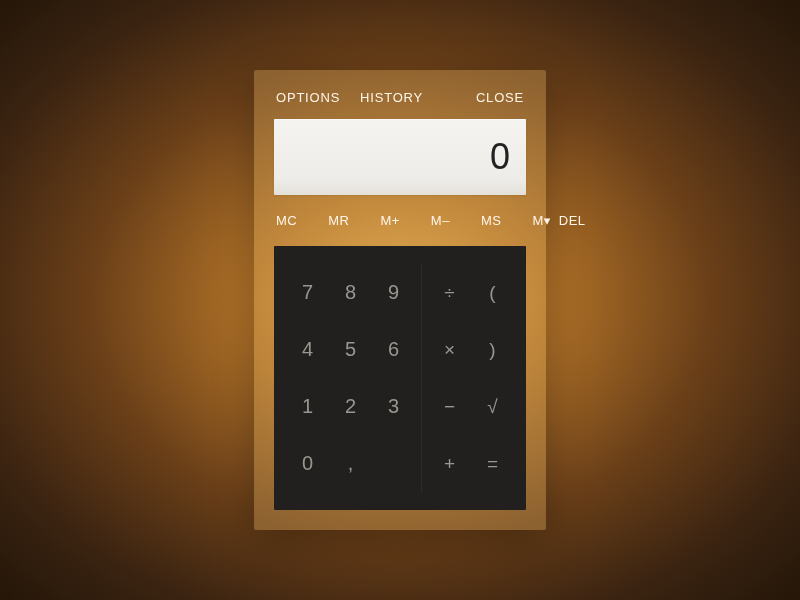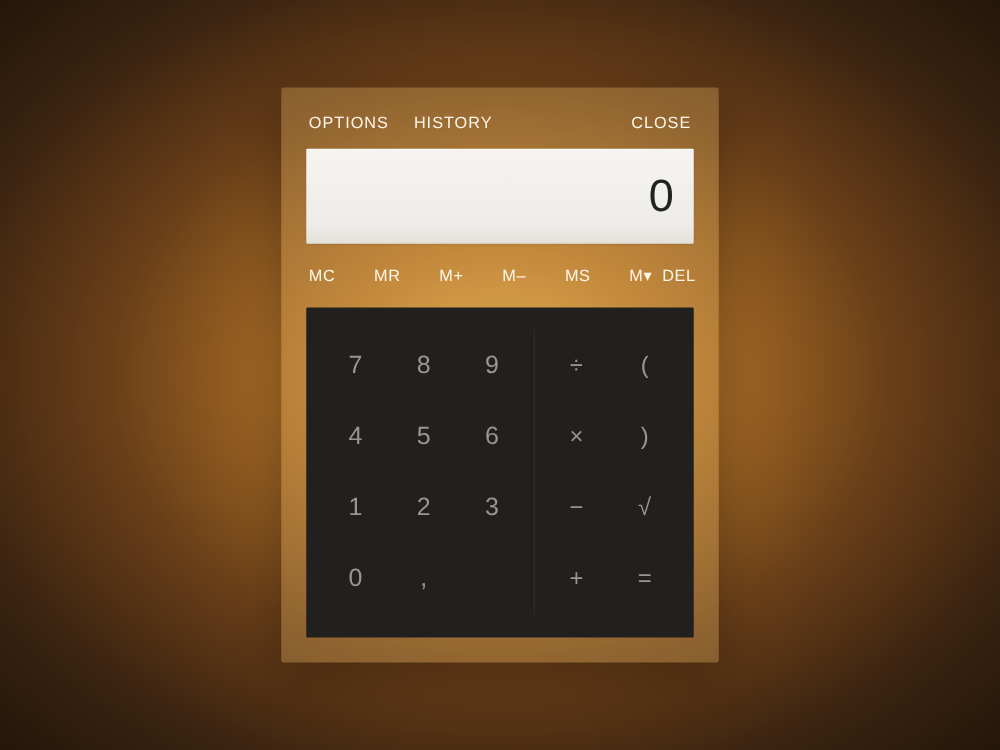--- a/index.html
+++ b/index.html
@@ -2,21 +2,21 @@
 <html><head>
   <meta charset="utf-8">
   <style>
     * { margin: 0; padding: 0; box-sizing: border-box; font-family: "Segoe UI", Arial, sans-serif; }
     body {
       width: 800px; height: 600px; overflow: hidden;
       background: radial-gradient(ellipse at center, #e0a849 0%, #b27328 25%, #6a3f18 55%, #3a2311 80%, #241608 100%);
       display: flex; align-items: center; justify-content: center;
     }
     .calc {
-      width: 350px; height: 460px;
+      width: 292px; height: 460px;
       background: rgba(226,179,103,0.32);
       border-radius: 2px;
       box-shadow: 0 10px 40px rgba(0,0,0,0.3);
       padding: 20px;
       display: flex; flex-direction: column;
     }
     .menubar { display: flex; gap: 20px; font-size: 13px; letter-spacing: 0.8px; color: #fff5e8; margin-bottom: 14px; padding: 0 2px; }
     .menubar .spacer { flex: 1; }
     .menubar span { cursor: pointer; font-weight: 500; }
     .display {

